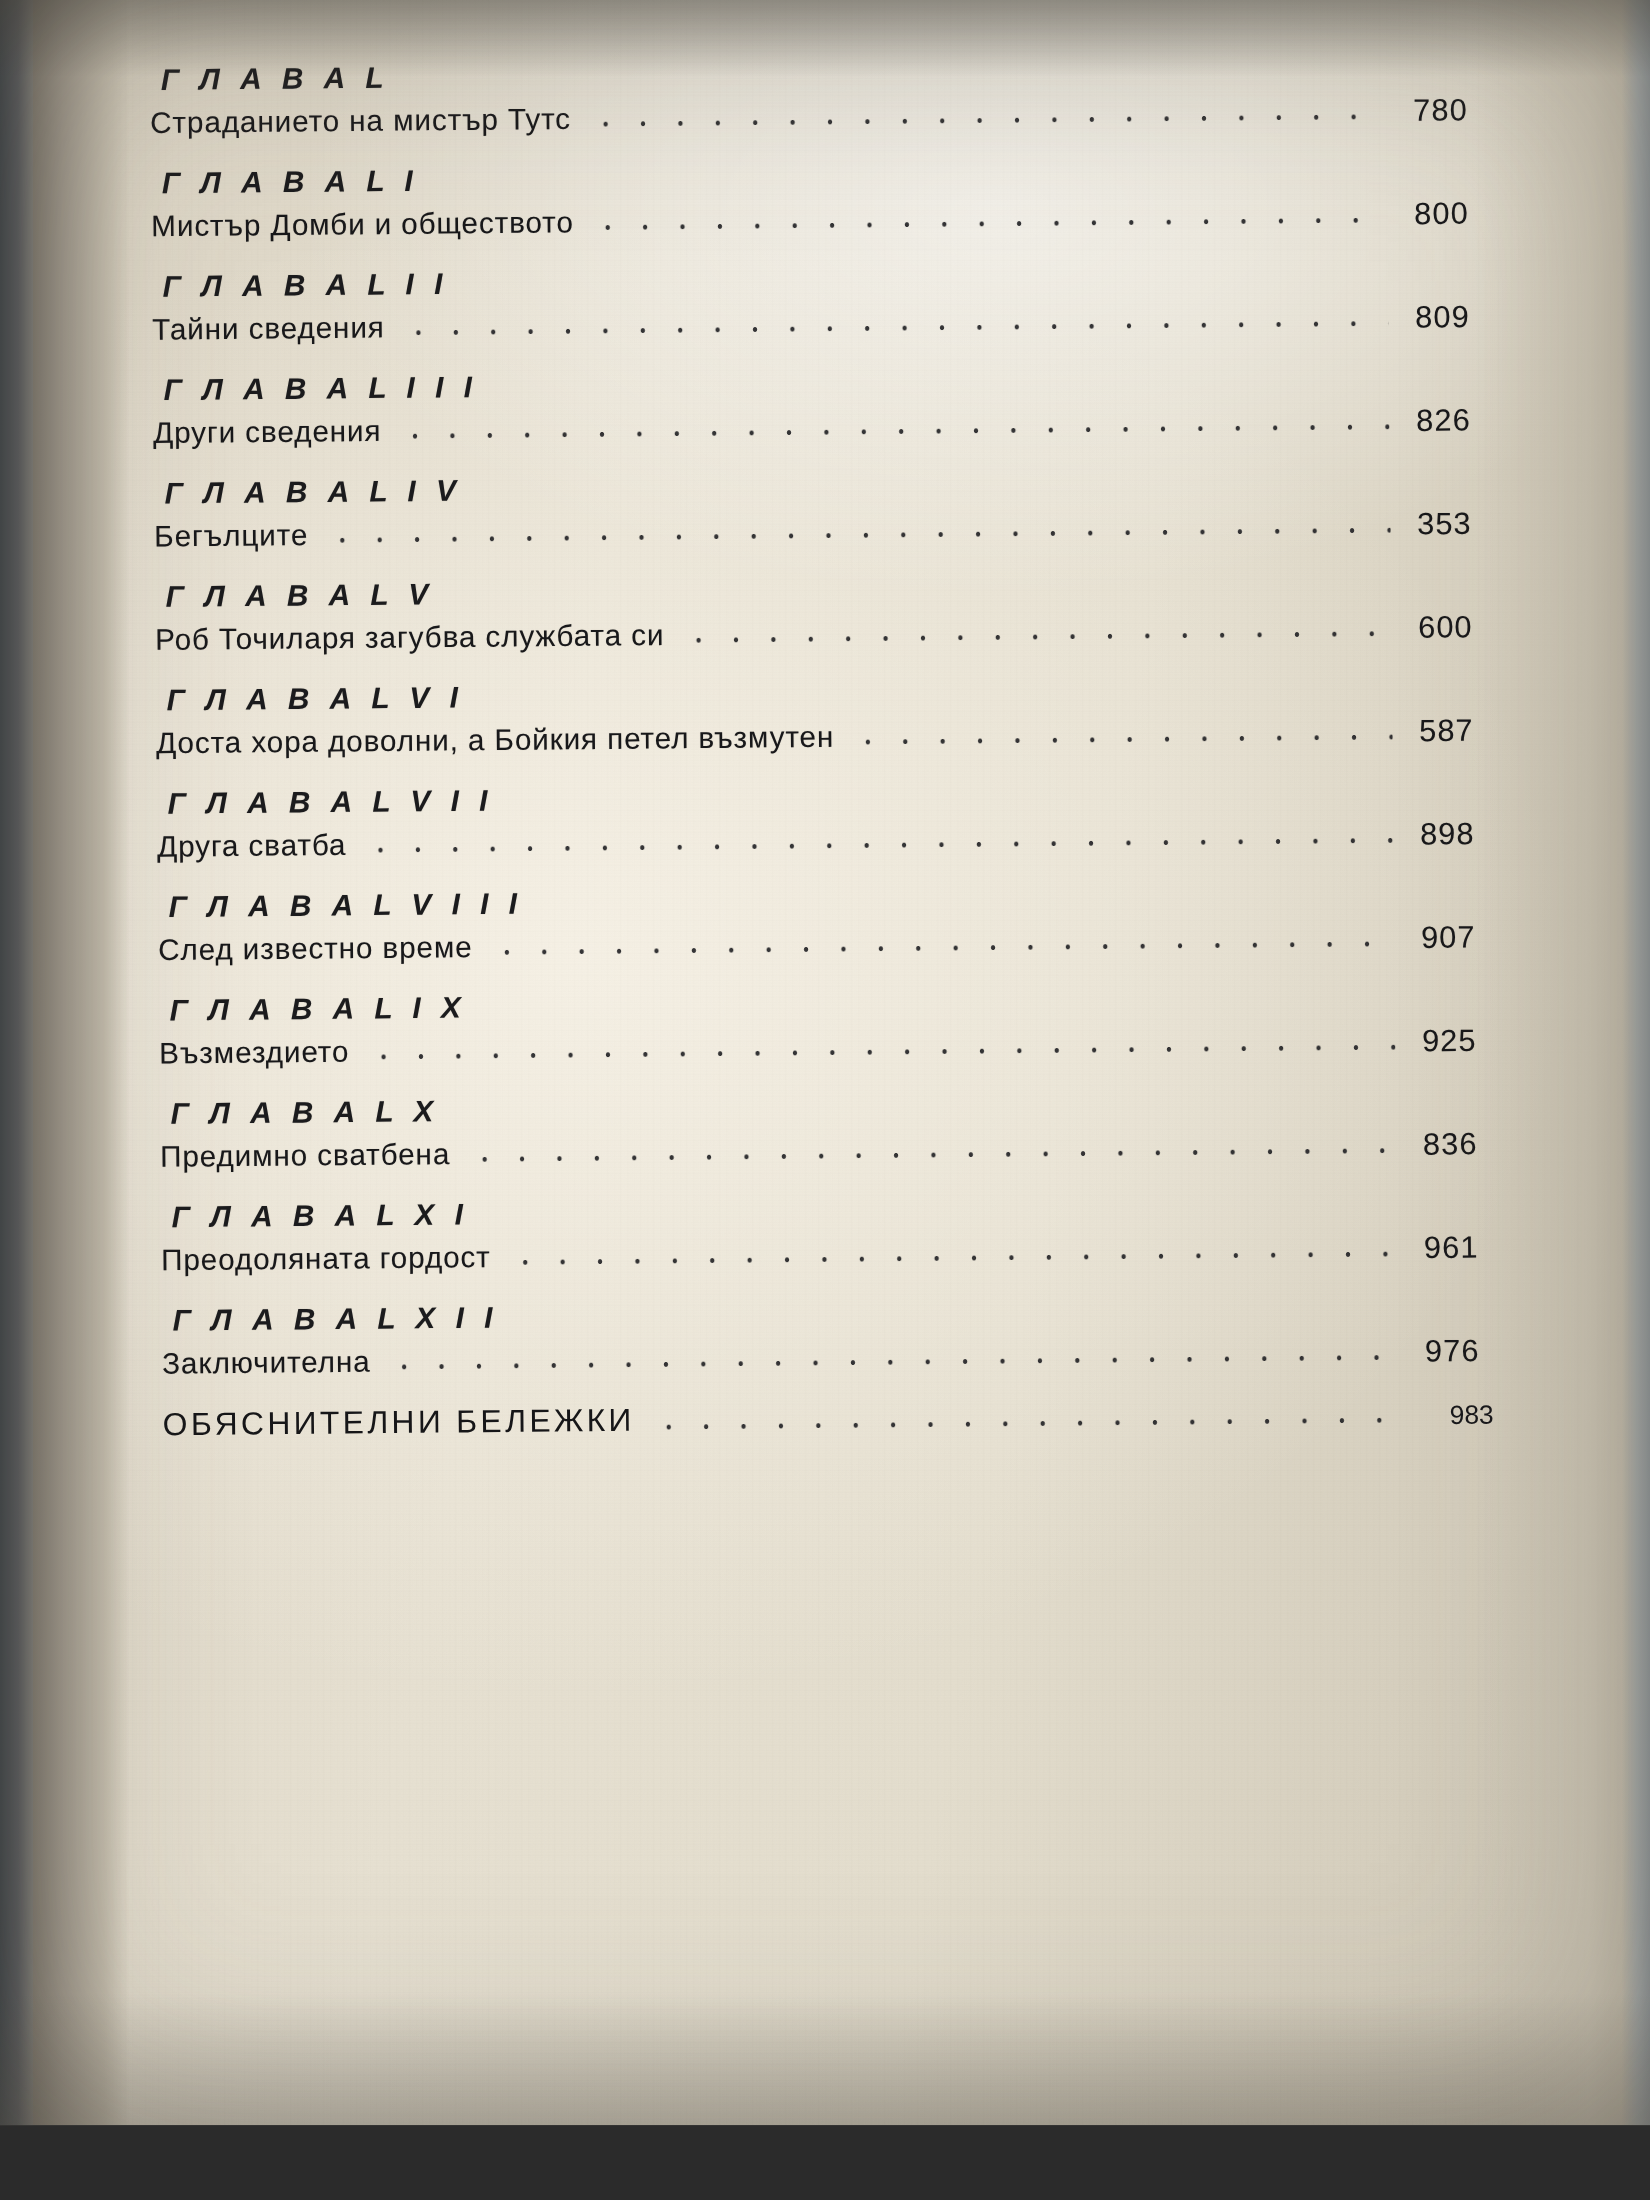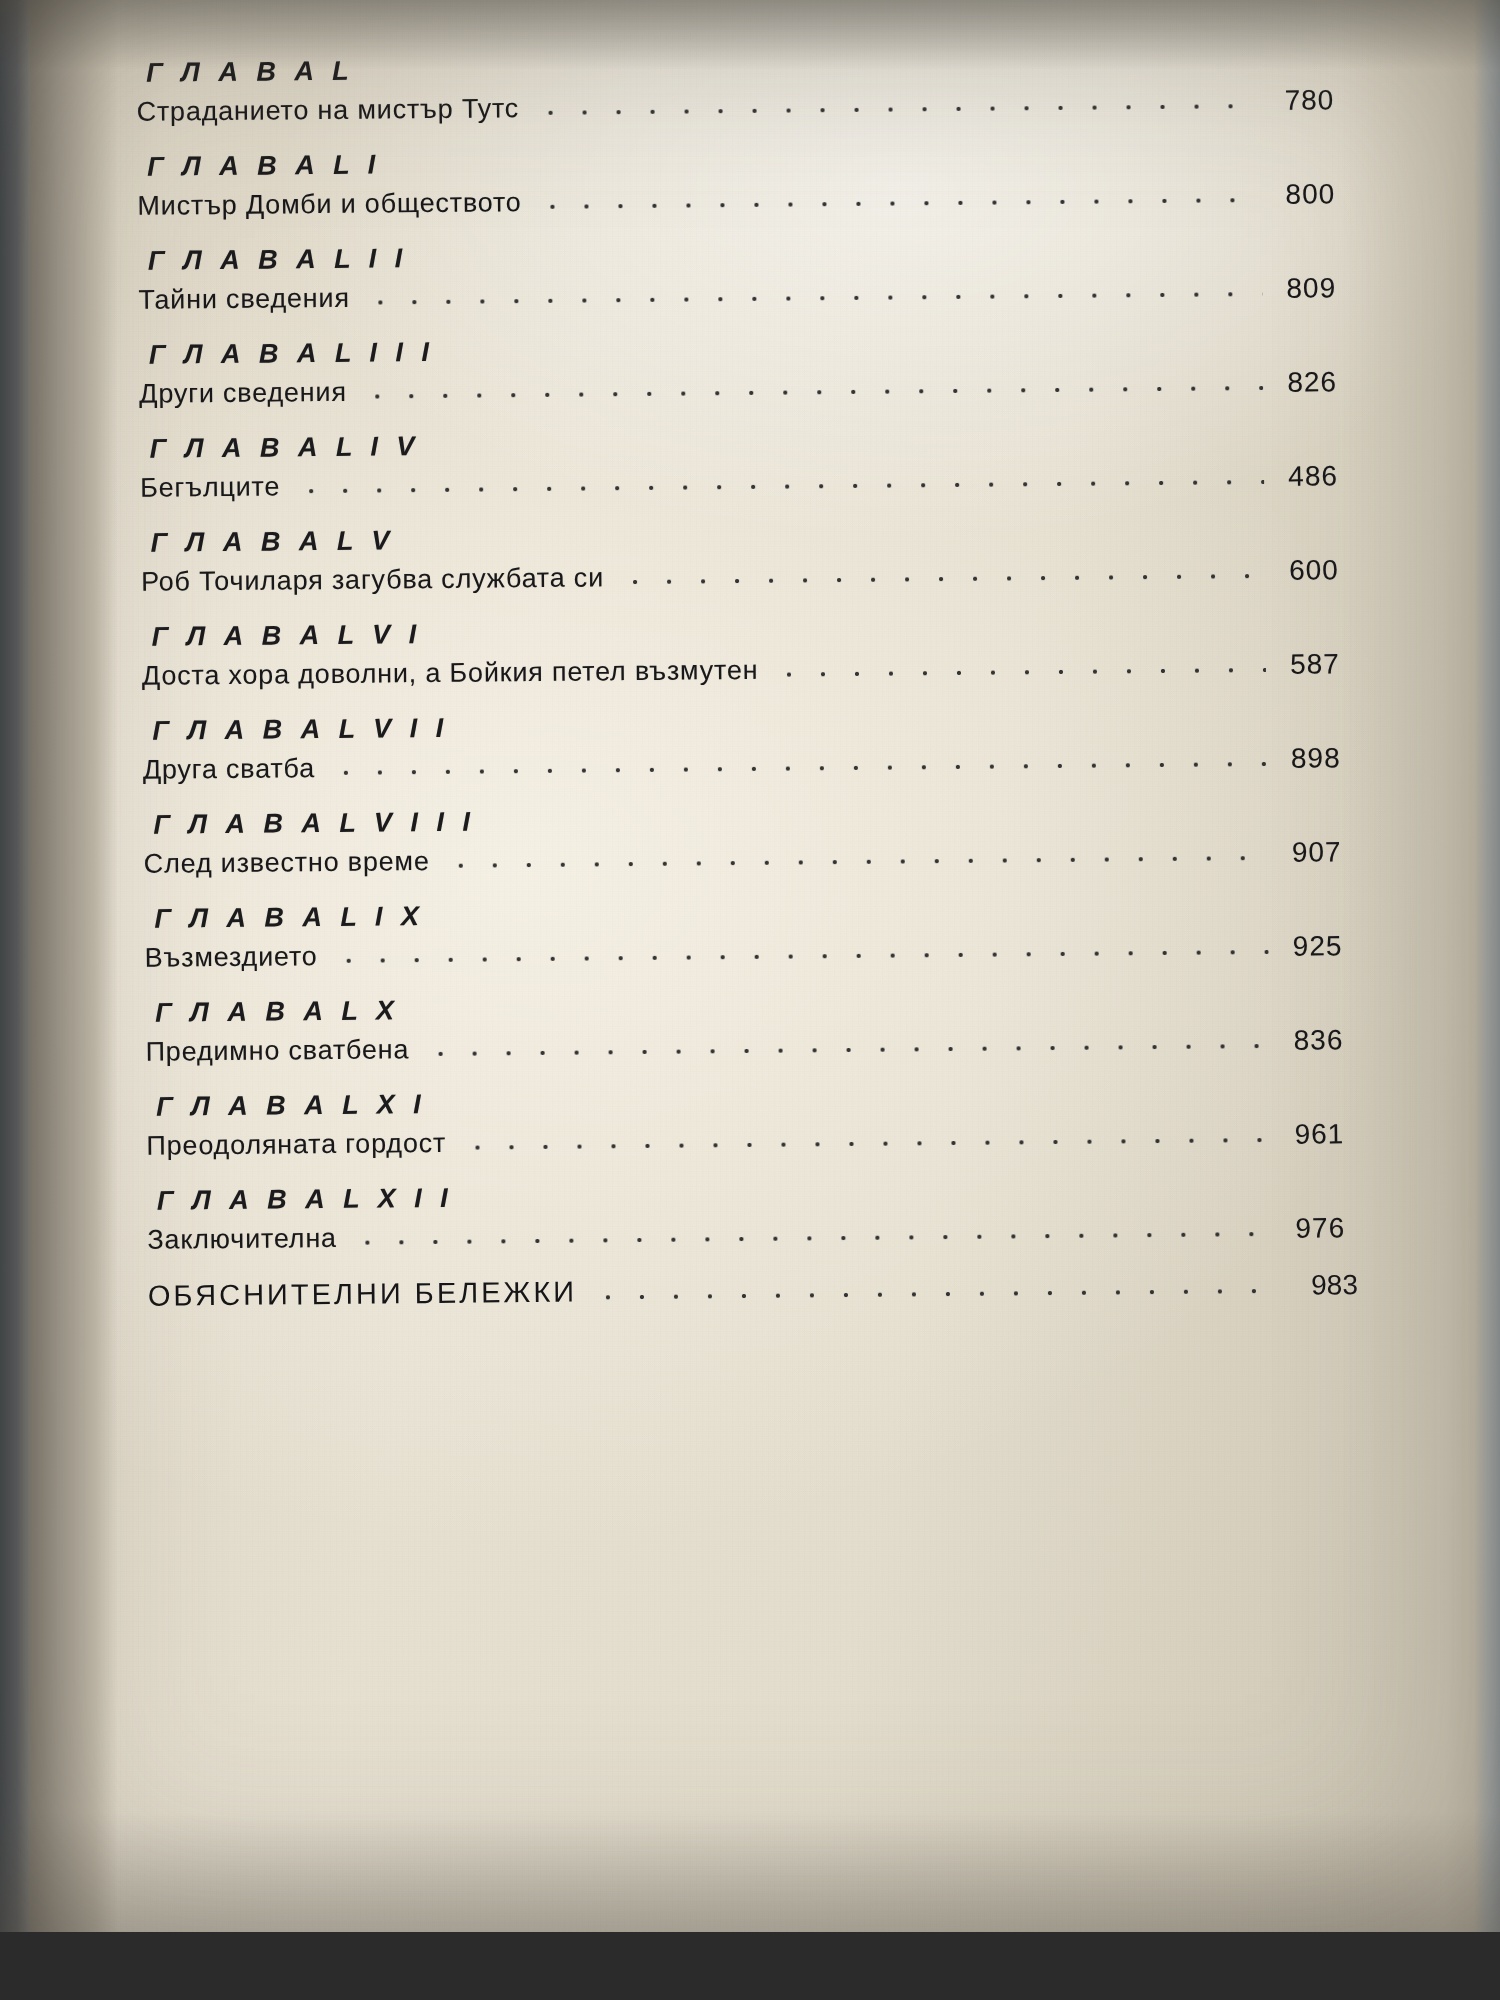--- a/index.html
+++ b/index.html
@@ -142,21 +142,21 @@
     font-size: 29px;
   }
   .notes-title {
     letter-spacing: 3px;
     white-space: nowrap;
     font-weight: 500;
     color: #161618;
   }
   .notes-num {
     white-space: nowrap;
-    font-size: 28px;
+    font-size: 24px;
     min-width: 74px;
     text-align: right;
   }
 
   
   .skew {
     transform: rotate(-0.55deg);
     transform-origin: 50% 0%;
   }
 </style>
@@ -209,21 +209,21 @@
         <span class="leader"></span>
         <span class="page-num">826</span>
       </div>
     </div>
 
     <div class="entry">
       <div class="chapter-head">Г Л А В А  L I V</div>
       <div class="row">
         <span class="title">Бегълците</span>
         <span class="leader"></span>
-        <span class="page-num">486</span>
+        <span class="page-num">353</span>
       </div>
     </div>
 
     <div class="entry">
       <div class="chapter-head">Г Л А В А  L V</div>
       <div class="row">
         <span class="title">Роб Точиларя загубва службата си</span>
         <span class="leader"></span>
         <span class="page-num">600</span>
       </div>

